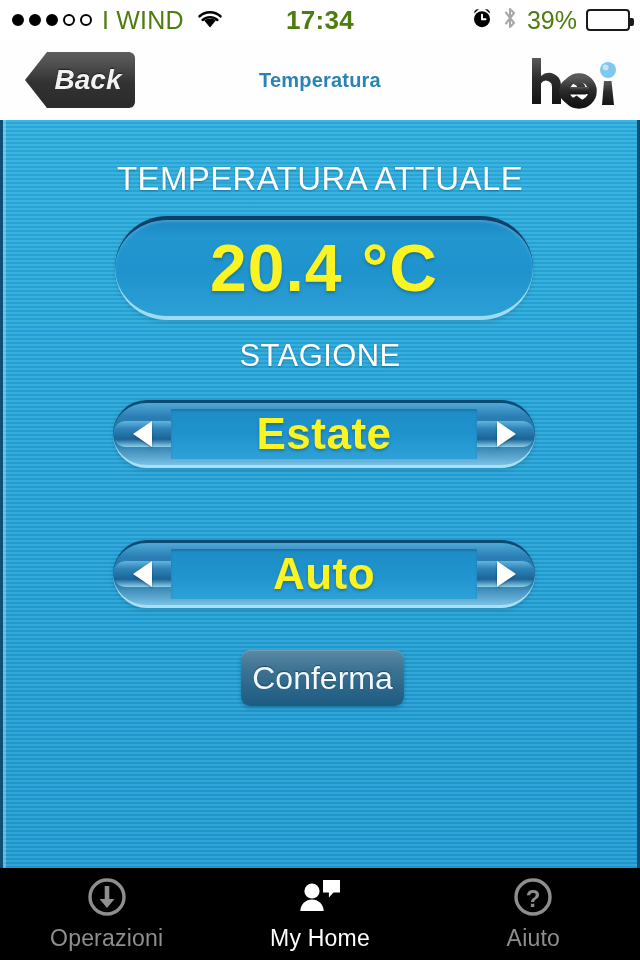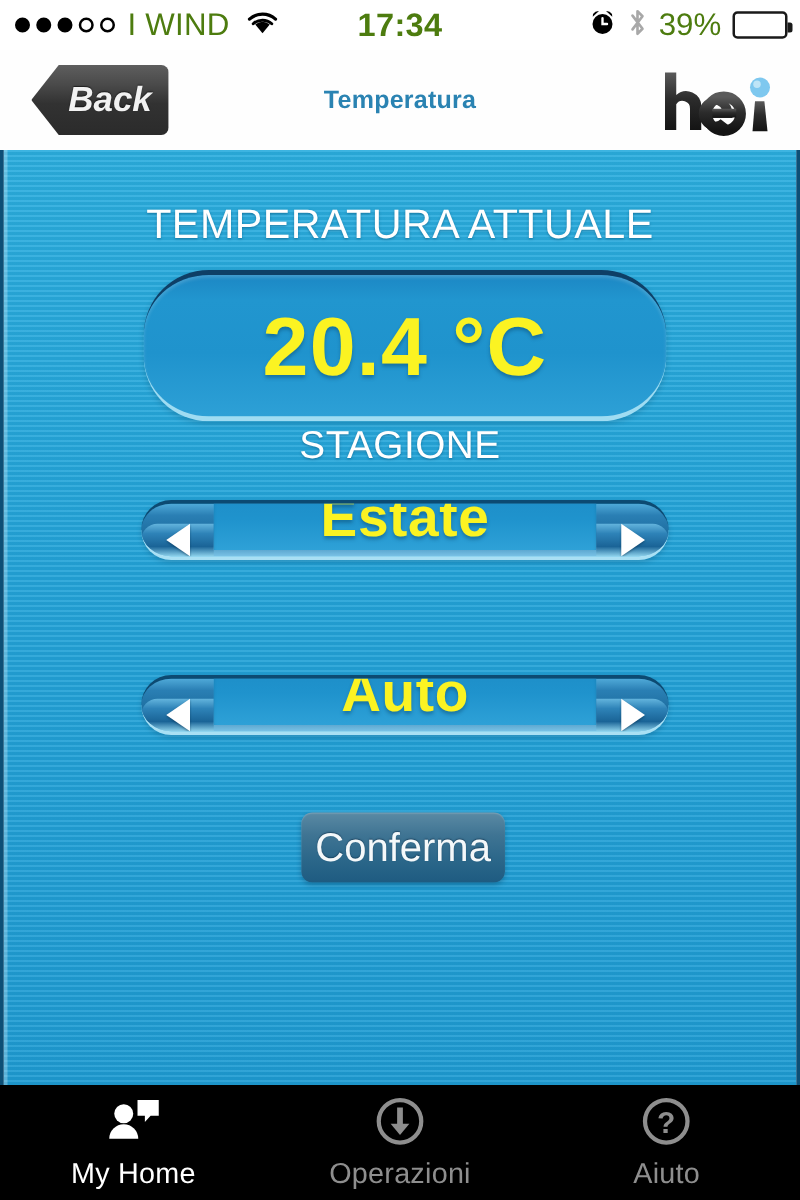--- a/index.html
+++ b/index.html
@@ -87,43 +87,43 @@
   }
 
   .section-label {
     width:100%; text-align:center; color:#fff; font-weight:400;
     text-shadow:0 1px 2px rgba(0,60,95,.45);
   }
 
   
   .temp-label { position:absolute; top:40px; left:0; font-size:33px; letter-spacing:.4px; }
   .temp-pill {
-    position:absolute; left:112px; top:96px; width:418px; height:121px;
+    position:absolute; left:112px; top:96px; width:418px; height:104px;
     border-radius:52px;
     background:linear-gradient(to bottom,#1c87c4 0%,#2196cf 18%,#1f93cd 55%,#2da0d6 100%);
     border-top:4px solid #0e3f66;
     border-bottom:4px solid #9fdcf2;
     box-shadow:inset 0 2px 3px rgba(255,255,255,.18), 0 2px 4px rgba(0,50,80,.18);
     display:flex; align-items:center; justify-content:center;
   }
   .temp-value {
     font-size:66px; font-weight:700; color:#fbf322; letter-spacing:1px;
     text-shadow:0 2px 3px rgba(0,50,80,.35);
   }
 
   
   .stp-label { position:absolute; left:0; font-size:31px; letter-spacing:.4px; }
   .stepper {
-    position:absolute; left:110px; width:422px; height:48px;
+    position:absolute; left:110px; width:422px; height:68px;
     border-radius:34px;
     background:linear-gradient(to bottom,#4fa9d8 0%,#2a7fb4 22%,#1d6d9f 60%,#79c2e6 100%);
     border-top:3px solid #0c4a72;
     border-bottom:3px solid #a9e0f4;
     box-shadow:0 2px 4px rgba(0,50,80,.22);
-    display:flex; align-items:flex-end; overflow:hidden;
+    display:flex; align-items:center; overflow:hidden;
   }
   .arrow-cap {
     width:58px; flex:0 0 58px; cursor:pointer;
     display:flex; align-items:center; justify-content:center;
     background:linear-gradient(to bottom,#63b4dd 0%,#2e83b8 30%,#1a6497 70%,#8cd0ea 100%);
   }
   .arrow-cap.left  { border-radius:34px 0 0 34px; }
   .arrow-cap.right { border-radius:0 34px 34px 0; }
   .tri {
     width:0; height:0;
@@ -279,46 +279,46 @@
       </div>
     </div>
 
     <div class="confirm">
       <span class="confirm-label">Conferma</span>
     </div>
   </div>
 
   <div class="tabbar">
 
+    <div class="tab inactive">
+      <span class="tab-icon">
+        <svg width="42" height="42" viewBox="0 0 42 42">
+          <circle cx="21" cy="21" r="17" fill="none" stroke="#8e8e8e" stroke-width="3.4"></circle>
+          <path d="M21 10 V26" stroke="#8e8e8e" stroke-width="4.6" stroke-linecap="butt"></path>
+          <path d="M13.5 23 L21 32 L28.5 23 Z" fill="#8e8e8e"></path>
+        </svg>
+      </span>
+      <span class="tab-label">Operazioni</span>
+    </div>
+
     <div class="tab active">
       <span class="tab-icon">
         <svg width="46" height="38" viewBox="0 0 46 38">
           <circle cx="15" cy="13" r="7.6" fill="#fff"></circle>
           <path d="M3.4 33 a11.6 11.6 0 0 1 23.2 0 Z" fill="#fff"></path>
           <path d="M26 2 h17 v12.5 h-6.5 l-4.6 5 v-5 H26 Z" fill="#fff"></path>
         </svg>
       </span>
       <span class="tab-label">My Home</span>
     </div>
 
     <div class="tab inactive">
       <span class="tab-icon">
         <svg width="42" height="42" viewBox="0 0 42 42">
           <circle cx="21" cy="21" r="17" fill="none" stroke="#8e8e8e" stroke-width="3.4"></circle>
-          <path d="M21 10 V26" stroke="#8e8e8e" stroke-width="4.6" stroke-linecap="butt"></path>
-          <path d="M13.5 23 L21 32 L28.5 23 Z" fill="#8e8e8e"></path>
-        </svg>
-      </span>
-      <span class="tab-label">Operazioni</span>
-    </div>
-
-    <div class="tab inactive">
-      <span class="tab-icon">
-        <svg width="42" height="42" viewBox="0 0 42 42">
-          <circle cx="21" cy="21" r="17" fill="none" stroke="#8e8e8e" stroke-width="3.4"></circle>
           <text x="21" y="30.5" font-family="'Liberation Sans', sans-serif" font-size="24" font-weight="700" fill="#8e8e8e" text-anchor="middle">?</text>
         </svg>
       </span>
       <span class="tab-label">Aiuto</span>
     </div>
   </div>
 
 </div>
 
 </body></html>

